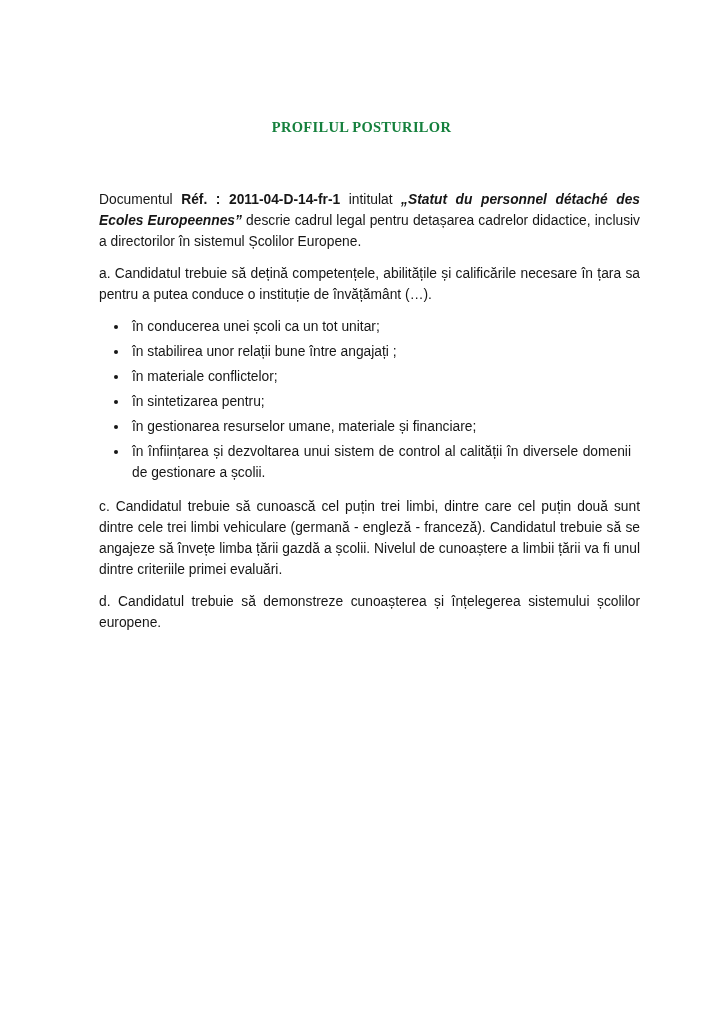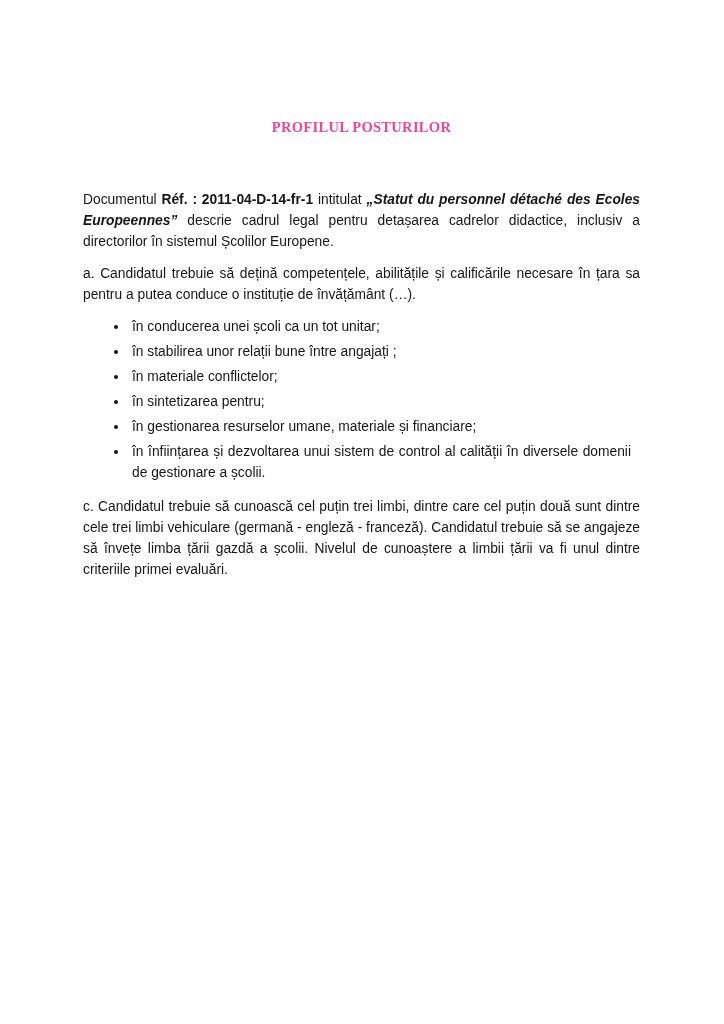--- a/index.html
+++ b/index.html
@@ -19,27 +19,27 @@
     background: #ffffff;
     overflow: hidden;
   }
   .title {
     font-family: "Liberation Serif", serif;
     font-size: 14.5px;
     font-weight: bold;
     text-align: center;
     letter-spacing: 0.3px;
     margin: 0 0 53px 0;
-    color: #ec4899;
+    color: #15803d;
   }
   .para {
     font-size: 13.8px;
     line-height: 21px;
     text-align: justify;
-    margin: 0 0 11px 0;
+    margin: 0 0 11px 16px;
   }
   .b  { font-weight: bold; }
   .bi { font-weight: bold; font-style: italic; }
   .bullets {
     margin: 2px 9px 13px 0;
     padding: 0 0 0 46px;
     list-style: disc outside;
   }
   .bullets li {
     font-size: 13.8px;
@@ -66,14 +66,15 @@
     <li>în conducerea unei școli ca un tot unitar;</li>
     <li>în stabilirea unor relații bune între angajați ;</li>
     <li>în materiale conflictelor;</li>
     <li>în sintetizarea pentru;</li>
     <li>în gestionarea resurselor umane, materiale și financiare;</li>
     <li>în înființarea și dezvoltarea unui sistem de control al calității în diversele domenii de gestionare a școlii.</li>
   </ul>
 
   <p class="para">c. Candidatul trebuie să cunoască cel puțin trei limbi, dintre care cel puțin două sunt dintre cele trei limbi vehiculare (germană - engleză - franceză). Candidatul trebuie să se angajeze să învețe limba țării gazdă a școlii. Nivelul de cunoaștere a limbii țării va fi unul dintre criteriile primei evaluări.</p>
 
+  <p class="para">d. Candidatul trebuie să demonstreze cunoașterea și înțelegerea sistemului școlilor europene.</p>
 
 </div>
 
 </body></html>

